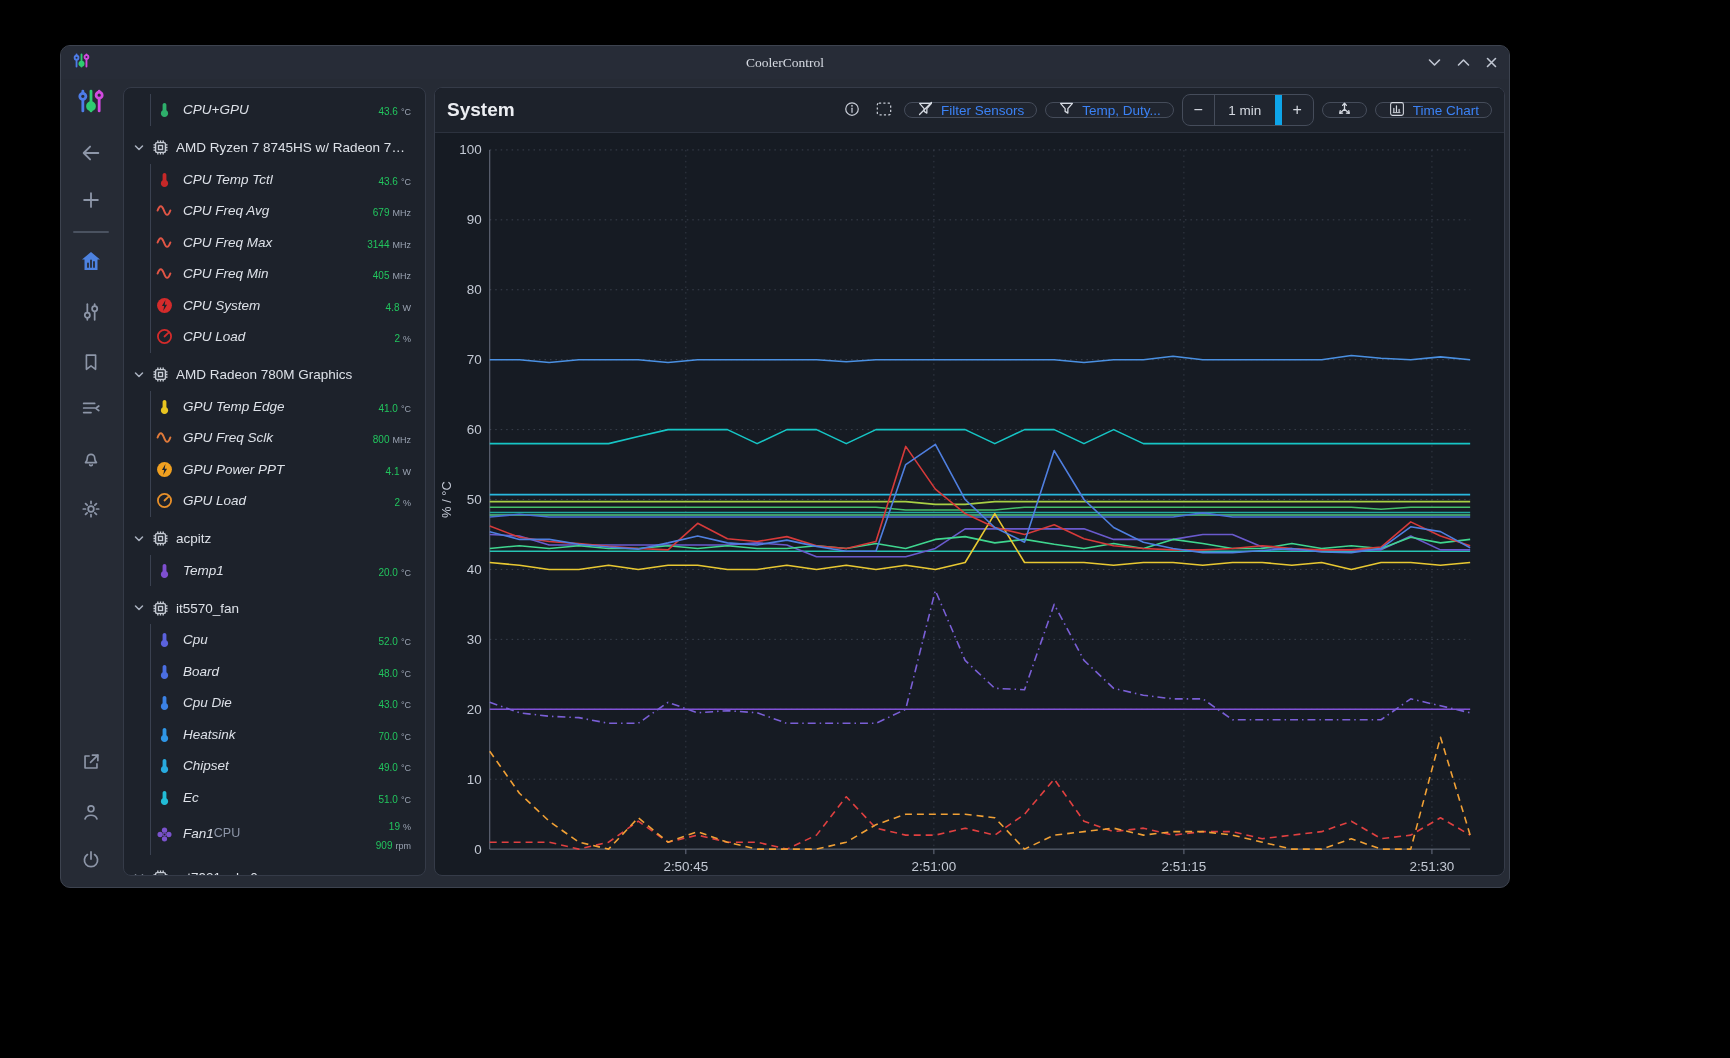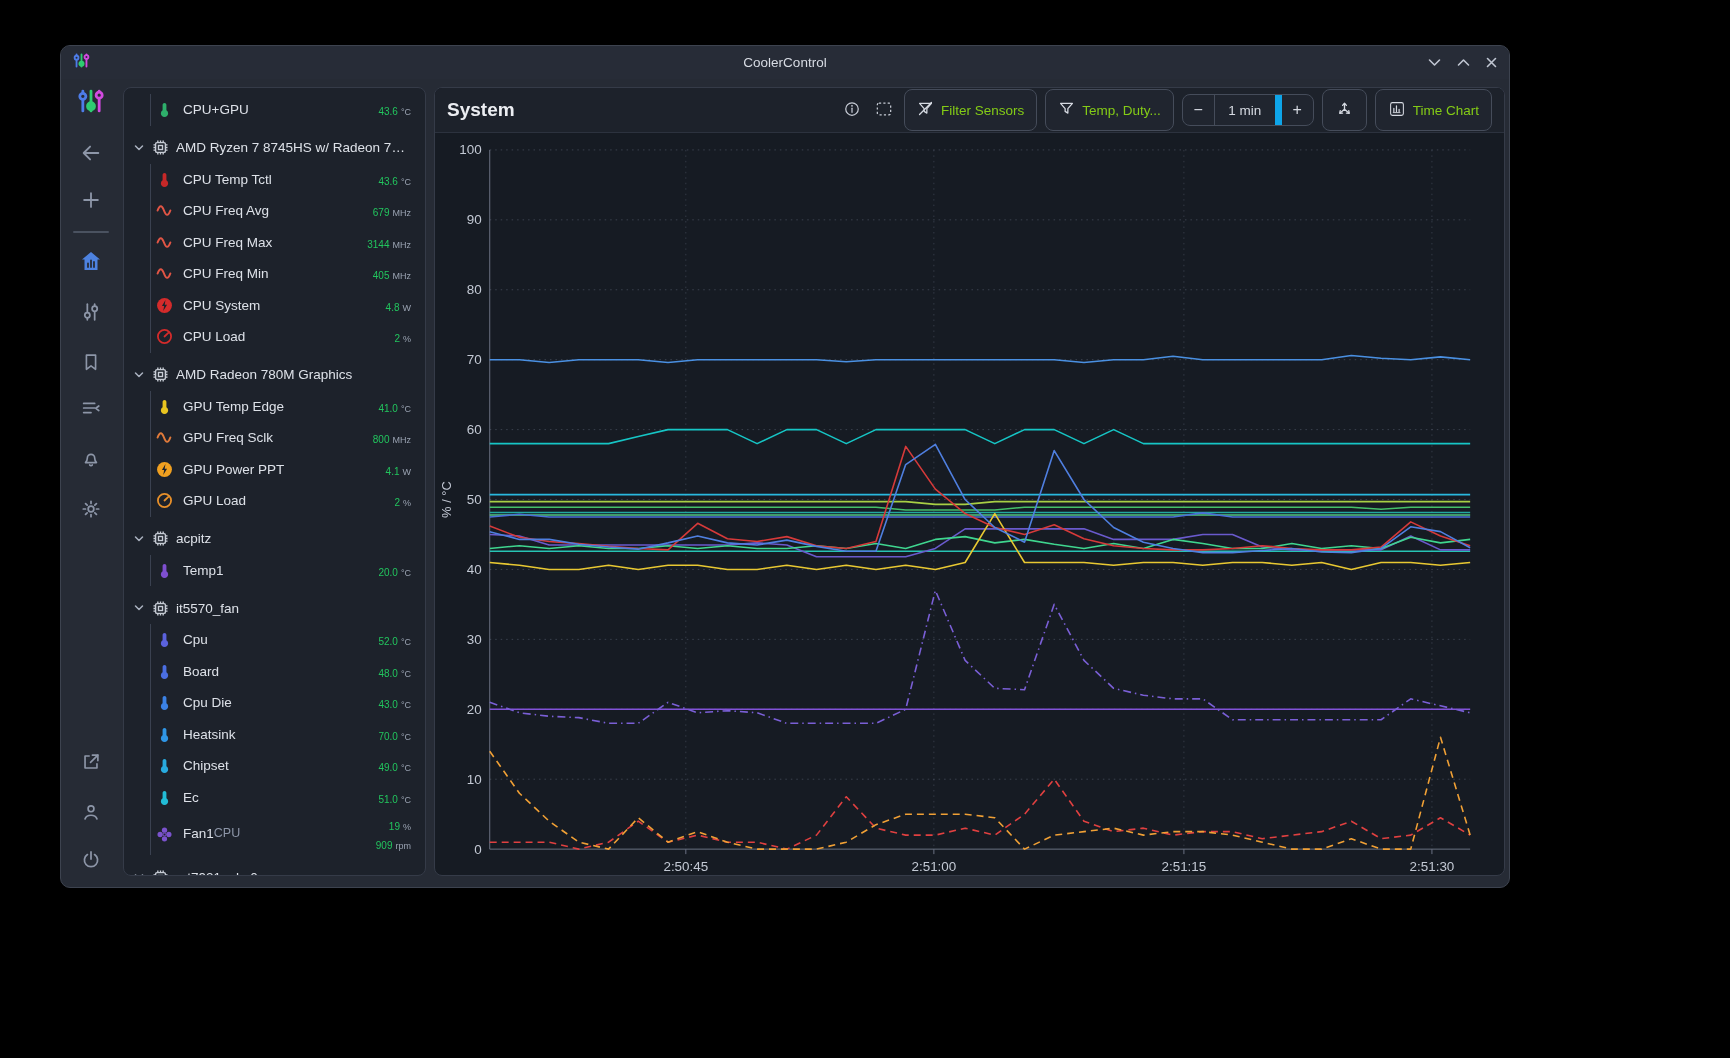--- a/index.html
+++ b/index.html
@@ -1,52 +1,52 @@
 <!DOCTYPE html>
 <html><head>
 <meta charset="utf-8">
 <style>
   html,body{margin:0;padding:0;background:#000;width:1730px;height:1058px;overflow:hidden;
     font-family:"Liberation Sans",sans-serif;-webkit-font-smoothing:antialiased;}
   .window{position:absolute;left:60px;top:45px;width:1450px;height:843px;background:#262b35;
     border:1px solid #3d434f;border-radius:10px;overflow:hidden;box-sizing:border-box;}
   
-  .titlebar{position:relative;height:33px;background:#272c37;display:flex;align-items:center;padding:0 12px;}
+  .titlebar{position:relative;height:33px;background:#272c37;display:flex;align-items:center;padding:0 12px;font-family:Liberation Serif, serif;}
   .titlebar .app-title{position:absolute;left:50%;transform:translateX(-50%);color:#d8dce4;font-size:13.5px;}
   .win-controls{margin-left:auto;display:flex;gap:16px;align-items:center;}
   .win-controls svg{display:block;}
   
   .wbody{display:flex;height:calc(100% - 33px);}
   .rail{position:relative;width:60px;flex:0 0 60px;}
   .rail-item{position:absolute;left:50%;transform:translateX(-50%);}
   .rail-divider{width:36px;height:2px;background:#4a5260;border-radius:1px;}
   .content{flex:1;display:flex;gap:8px;padding:8px 4px 11px 2px;box-sizing:border-box;min-width:0;}
   .panel{background:#1d222b;border:1px solid #353b48;border-radius:8px;box-sizing:border-box;}
   
   .sensor-panel{width:303px;flex:0 0 303px;overflow:hidden;padding:6px 0;}
   .hrow{display:flex;align-items:center;height:32px;margin-top:6px;padding-left:9px;gap:7px;color:#dde1e8;font-size:13.5px;white-space:nowrap;}
   .hrow .hname{overflow:hidden;text-overflow:ellipsis;max-width:236px;}
   .kids{margin-left:26px;border-left:1px solid #3a4150;}
   .srow{display:flex;align-items:center;height:31.5px;padding:0 14px 0 5px;}
   .srow .sicon{width:17px;height:17px;margin-right:10px;flex:0 0 17px;}
-  .srow .sname{color:#dde1e8;font-size:13.5px;white-space:nowrap;}
+  .srow .sname{color:#dde1e8;font-size:13.5px;white-space:nowrap;font-style:italic;}
   .srow .slabels{display:flex;flex-direction:row;line-height:1.15;}
   .srow .ssub{color:#8d96a8;font-size:12.5px;}
   .sval{margin-left:auto;text-align:right;white-space:nowrap;line-height:1.2;}
   .sval .num{color:#22c55e;font-size:10px;}
   .sval .unit{color:#9aa3b2;font-size:9px;margin-left:3px;}
   .fanrow{height:42px;}
   
   .chart-panel{flex:1;display:flex;flex-direction:column;background:#161b23;overflow:hidden;min-width:0;}
   .chart-header{height:44px;flex:0 0 44px;display:flex;align-items:center;gap:8px;padding:0 12px;
     background:#1d222b;border-bottom:1px solid #2c323e;}
   .chart-title{color:#eceef2;font-size:19px;font-weight:bold;margin-right:auto;}
   .icon-btn{background:none;border:none;padding:2px;display:flex;align-items:center;cursor:default;}
-  .btn{height:42px;display:inline-flex;align-items:center;gap:7px;padding:0 12px;background:#20252f;
-    border:1px solid #454c5a;border-radius:8px;color:#84cc16;font-size:13.5px;font-family:inherit;cursor:default;}
+  .btn{height:16px;display:inline-flex;align-items:center;gap:7px;padding:0 12px;background:#20252f;
+    border:1px solid #454c5a;border-radius:8px;color:#3b82f6;font-size:13.5px;font-family:inherit;cursor:default;}
   .stepper{height:30px;display:inline-flex;align-items:stretch;border:1px solid #454c5a;border-radius:8px;
     background:#20252f;overflow:hidden;}
   .stepper .seg{display:flex;align-items:center;justify-content:center;color:#d6dae2;}
   .stepper .seg.minus,.stepper .seg.plus{width:31px;font-size:16px;}
   .stepper .seg.val{width:60px;font-size:13.5px;border-left:1px solid #454c5a;border-right:7px solid #0ea5e9;}
   .chart-body{flex:1;position:relative;}
   .chart-body svg{position:absolute;inset:0;width:100%;height:100%;}
   svg text{font-family:"Liberation Sans",sans-serif;}
 </style>
 </head>

